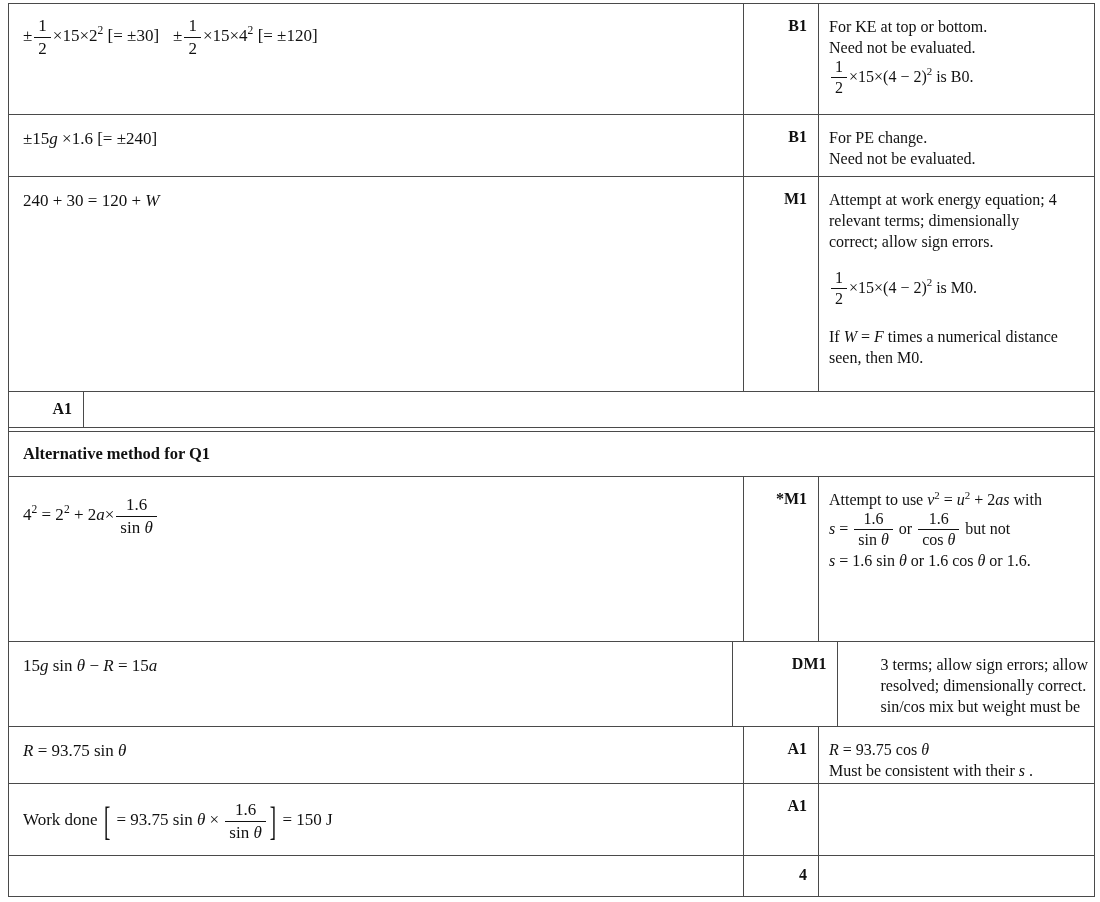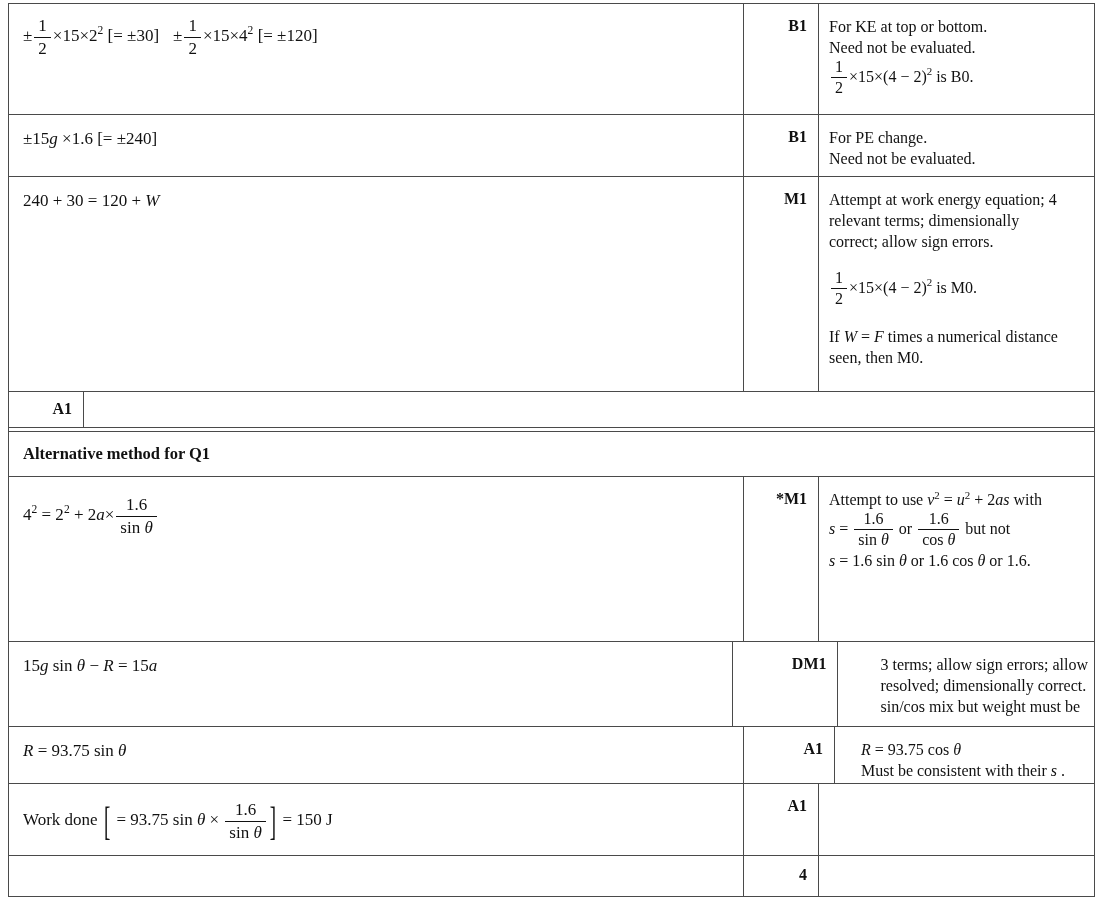--- a/index.html
+++ b/index.html
@@ -28,21 +28,21 @@
   .r1  { height: 111px; }
   .r2  { height: 62px;  }
   .r3  { height: 215px; justify-content: space-between; }
   .r4  { height: 36px;  }
   .r4 .cl { padding-top: 8px; }
   .r4 .cm { padding-top: 8px; }
   .rh  { height: 45px;  }
   .r6  { height: 165px; }
   .r6 .cl { padding-top: 18px; }
   .r7  { height: 85px; gap: 32px;  }
-  .r8  { height: 57px; gap: 16px;  }
+  .r8  { height: 57px;  }
   .r9  { height: 72px;  }
   .r9 .cl { padding-top: 16px; }
   .r10 { height: 40px; border-bottom: none; }
   .r10 .cm { padding-top: 10px; }
   .dsep { height: 4px; border-bottom: 1px solid #4a4a4a; background: #fff; }
   .hdr { width: 100%; padding: 12px 14px; font-weight: bold; font-size: 16.5px; }
   .fline { line-height: 21px; white-space: nowrap; }
   .fline.blank { height: 17px; }
   .cl .fline { line-height: 23px; }
   .it { font-style: italic; }

